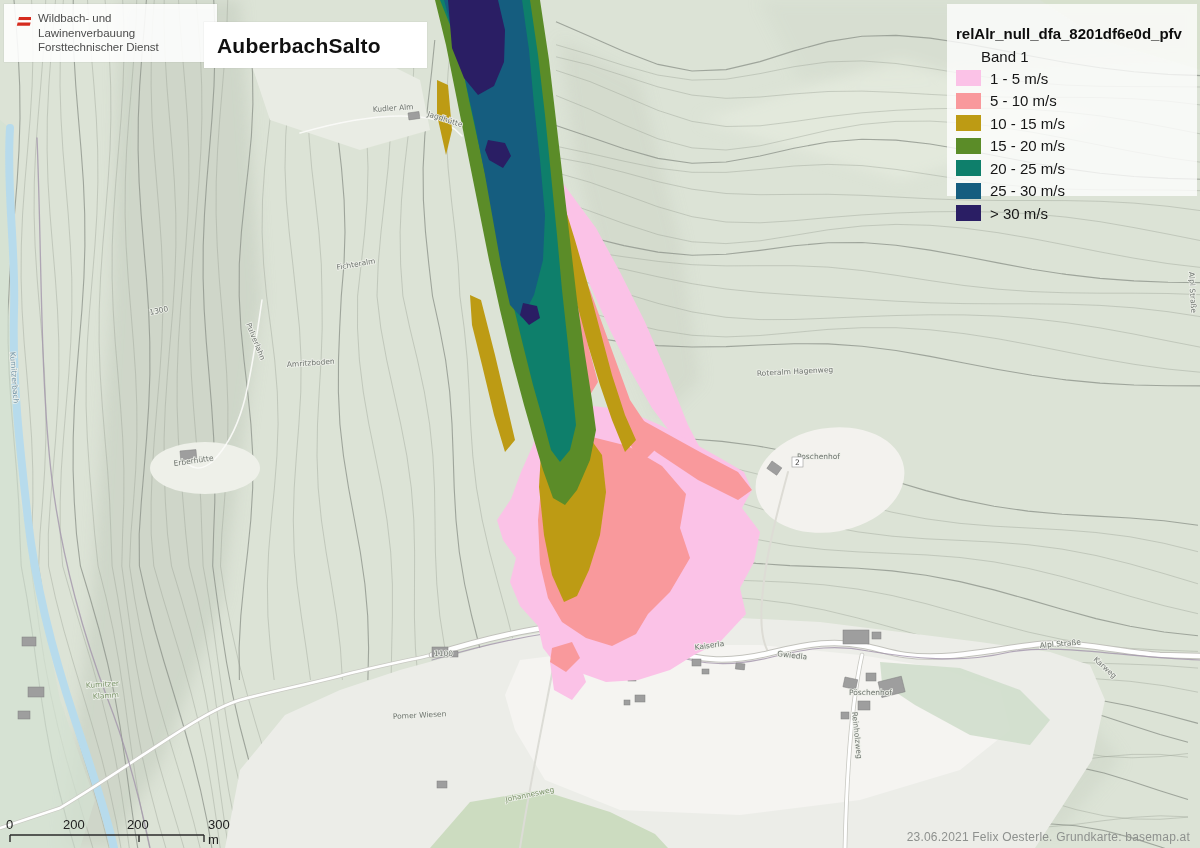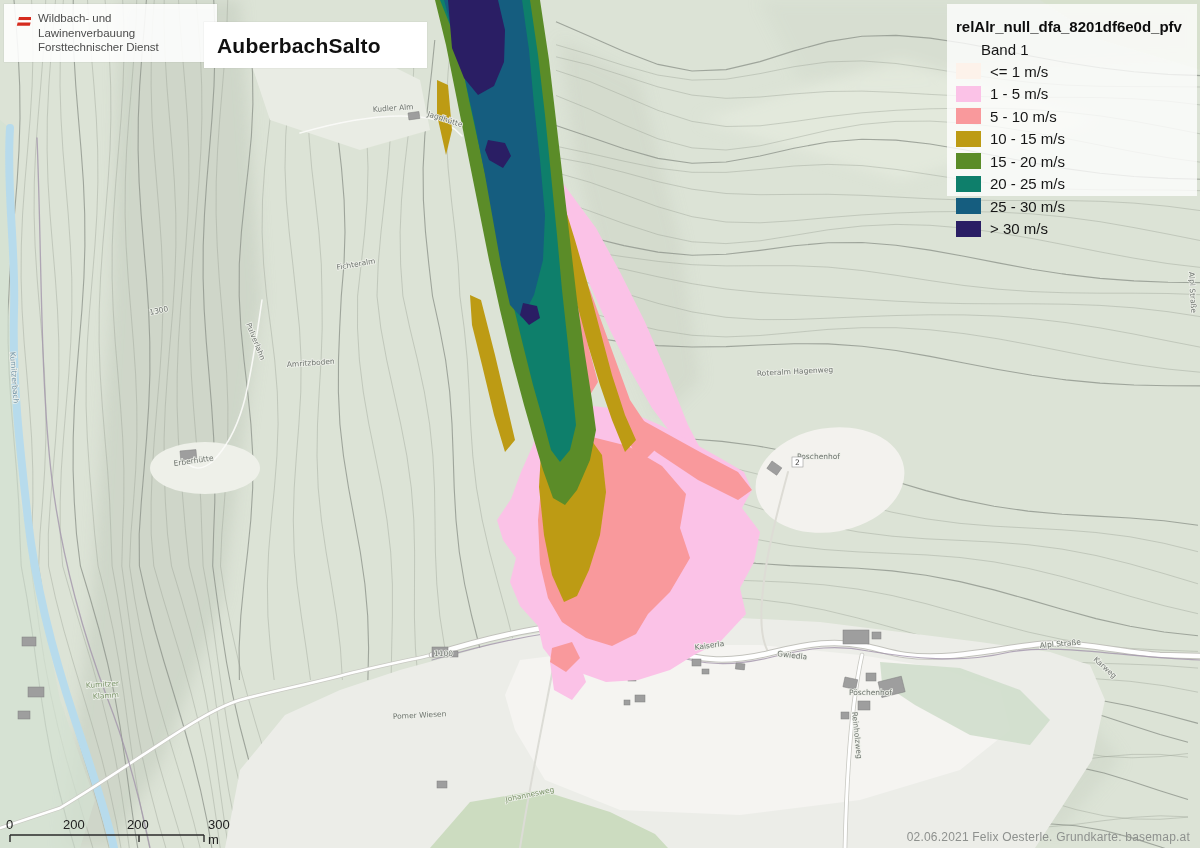--- a/index.html
+++ b/index.html
@@ -15,21 +15,21 @@
   .lblb{fill:#6f93a8;}
   
   .logo-box{position:absolute;left:4px;top:4px;width:192px;height:58px;
             background:rgba(255,255,255,.88);box-shadow:0 0 0 .5px rgba(0,0,0,.06);padding-left:21px;}
   .logo-flag{position:absolute;left:12px;top:13px;width:15px;height:11px;}
   .org{position:absolute;left:34px;top:7px;font-size:11.5px;line-height:14.5px;color:#4c4c4c;}
   .title-box{position:absolute;left:204px;top:6px;width:223px;height:46px;background:#fff;
              box-shadow:0 0 0 .5px rgba(0,0,0,.05);margin-top:16px;}
   .title-box span{display:block;padding:12px 0 0 13px;font-size:21px;font-weight:bold;color:#101010;letter-spacing:.2px;}
   .legend-box{position:absolute;left:947px;top:4px;width:250px;height:192px;
-              background:rgba(255,255,255,.78);padding:14px 0 0 6px;box-sizing:border-box;}
+              background:rgba(255,255,255,.78);padding:21px 0 0 6px;box-sizing:border-box;}
   .legend-title{font-size:15px;font-weight:bold;color:#0d0d0d;margin-left:3px;white-space:nowrap;}
   .legend-band{font-size:15px;color:#161616;margin:6px 0 2px 28px;}
   .legend-row{display:flex;align-items:center;height:22.5px;margin-left:3px;}
   .legend-swatch{width:25px;height:16px;flex:0 0 25px;margin-right:9px;}
   .legend-label{font-size:15px;color:#161616;white-space:nowrap;}
   .scalebar{position:absolute;left:8px;top:817px;width:230px;height:28px;color:#222;}
   .scalebar span{position:absolute;top:0;font-size:13px;}
   .attribution{position:absolute;right:10px;bottom:4px;font-size:12px;color:#8e918e;letter-spacing:.2px;}
 </style>
 </head>
@@ -241,24 +241,20 @@
 
 <div class="title-box">
   <span>AuberbachSalto</span>
 </div>
 
 <div class="legend-box">
   <div class="legend-title">relAlr_null_dfa_8201df6e0d_pfv</div>
   <div class="legend-band">Band 1</div>
   <div id="legend-rows">
         <div class="legend-row">
-          <span class="legend-swatch" style="background: rgb(253, 242, 234);"></span>
-          <span class="legend-label">&lt;= 1 m/s</span>
-        </div>
-        <div class="legend-row">
           <span class="legend-swatch" style="background: rgb(251, 194, 231);"></span>
           <span class="legend-label">1 - 5 m/s</span>
         </div>
         <div class="legend-row">
           <span class="legend-swatch" style="background: rgb(249, 153, 156);"></span>
           <span class="legend-label">5 - 10 m/s</span>
         </div>
         <div class="legend-row">
           <span class="legend-swatch" style="background: rgb(189, 155, 20);"></span>
           <span class="legend-label">10 - 15 m/s</span>
@@ -285,15 +281,15 @@
 <div class="scalebar">
   <span style="left:-2px">0</span>
   <span style="left:55px">200</span>
   <span style="left:119px">200</span>
   <span style="left:200px">300 m</span>
   <svg width="230" height="12" style="top:16px">
     <path d="M2,2 L196,2 M2,2 L2,9 M131,2 L131,9 M196,2 L196,9" stroke="#2b2b2b" stroke-width="1.4" fill="none"></path>
   </svg>
 </div>
 
-<div class="attribution">02.06.2021 Felix Oesterle. Grundkarte: basemap.at</div>
+<div class="attribution">23.06.2021 Felix Oesterle. Grundkarte: basemap.at</div>
 
 </div>
 
 </body></html>

